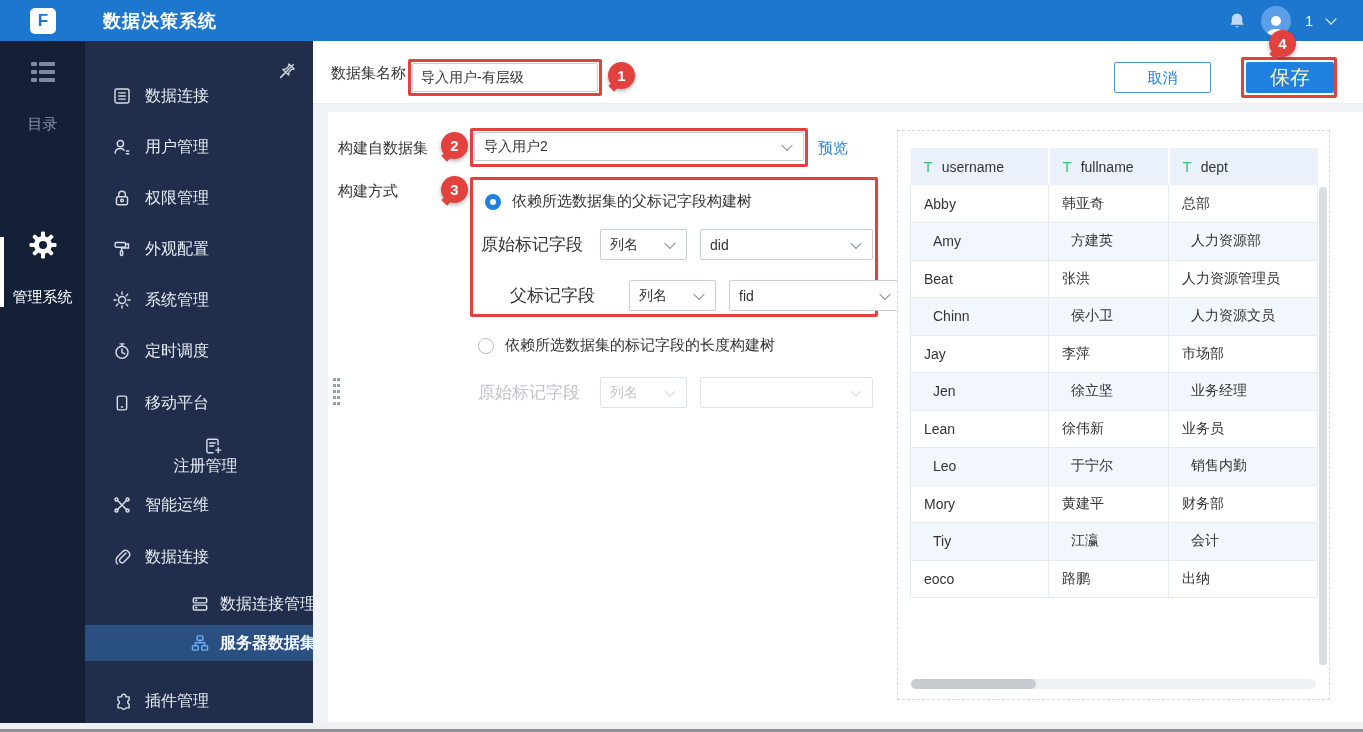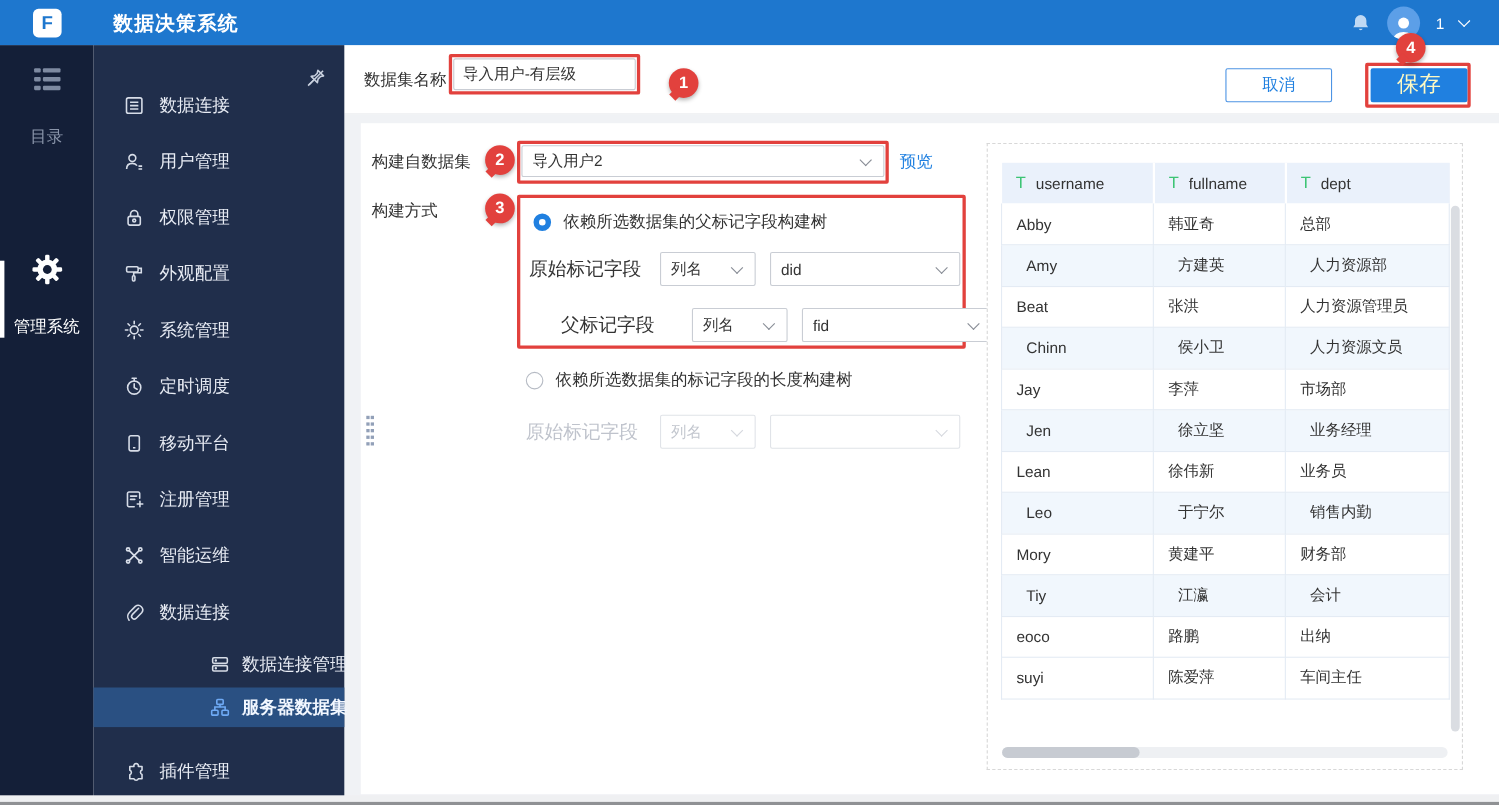--- a/index.html
+++ b/index.html
@@ -41,21 +41,21 @@
   .sn-item.sub .sn-label { margin-left:10px; }
   .sn-item.active { background:#2A5082; }
   .sn-item.active .sn-label { font-weight:bold; color:#F2F7FF; }
   .sn-item.active .sn-icon { color:#6FAAF5; }
   
   .main { position:absolute; left:313px; top:41px; width:1050px; height:691px; }
   .header-panel { position:absolute; left:0; top:0; width:1050px; height:63px; background:#fff;
     border-bottom:1px solid #EBEDF0; }
   .hp-label { position:absolute; left:18px; top:0; height:63px; line-height:63px; font-size:15px; color:#333; }
   .red-frame { border:3px solid #E2413D; border-radius:2px; background:#fff; }
-  .name-frame { position:absolute; left:95px; top:8px; width:174px; height:37px; padding:1px; }
+  .name-frame { position:absolute; left:95px; top:18px; width:194px; height:37px; padding:1px; }
   .name-input { width:100%; height:100%; border:1px solid #C9CDD4; border-radius:2px;
     font-size:14px; color:#333; padding-left:8px; outline:none;
     font-family:"Liberation Sans","DejaVu Sans",sans-serif; }
   .btn-cancel { position:absolute; left:801px; top:21px; width:97px; height:31px; background:#fff;
     border:1px solid #4D94E4; border-radius:2px; color:#2080E0; font-size:15px; text-align:center;
     line-height:29px; cursor:pointer; }
   .save-frame { position:absolute; left:928px; top:16px; width:96px; height:41px; padding:2px; }
   .btn-save { width:88px; height:31px; background:#2080E0; border:none; border-radius:2px;
     color:#fef9c3; font-size:20px; text-align:center; line-height:31px; cursor:pointer; }
   .content-panel { position:absolute; left:15px; top:71px; width:1035px; height:610px; background:#fff; }
@@ -246,21 +246,21 @@
   <div class="sn-item" style="top:344px;">
     <span class="sn-icon">
       <svg viewBox="0 0 18 18" fill="none" stroke="currentColor" stroke-width="1.3">
         <rect x="4.8" y="2.8" width="8.4" height="12.4" rx="1.5"></rect>
           <path d="M8 12.6h2"></path>
       </svg>
     </span>
     <span class="sn-label">移动平台</span>
   </div>
 
-  <div class="sn-item" style="top:395px;">
+  <div class="sn-item" style="top:395px;flex-direction:column;">
     <span class="sn-icon">
       <svg viewBox="0 0 18 18" fill="none" stroke="currentColor" stroke-width="1.3" stroke-linecap="round">
         <path d="M13.5 8V4.2a1.2 1.2 0 0 0-1.2-1.2H4.7a1.2 1.2 0 0 0-1.2 1.2v9.6a1.2 1.2 0 0 0 1.2 1.2H9"></path>
         <path d="M6 6.3h5M6 9h3.5"></path>
           <path d="M11.5 12.7h4.5M13.7 10.5V15"></path>
       </svg>
     </span>
     <span class="sn-label">注册管理</span>
   </div>
 
@@ -485,25 +485,20 @@
             <tr class="alt">
               <td>Tiy</td>
               <td>江瀛</td>
               <td>会计</td>
             </tr>
             <tr>
               <td>eoco</td>
               <td>路鹏</td>
               <td>出纳</td>
             </tr>
-            <tr>
-              <td>suyi</td>
-              <td>陈爱萍</td>
-              <td>车间主任</td>
-            </tr>
           </tbody>
       </table>
       <div class="vscroll"></div>
       <div class="hscroll">
         <div class="thumb"></div>
       </div>
     </div>
   </div>
 </div>
 

